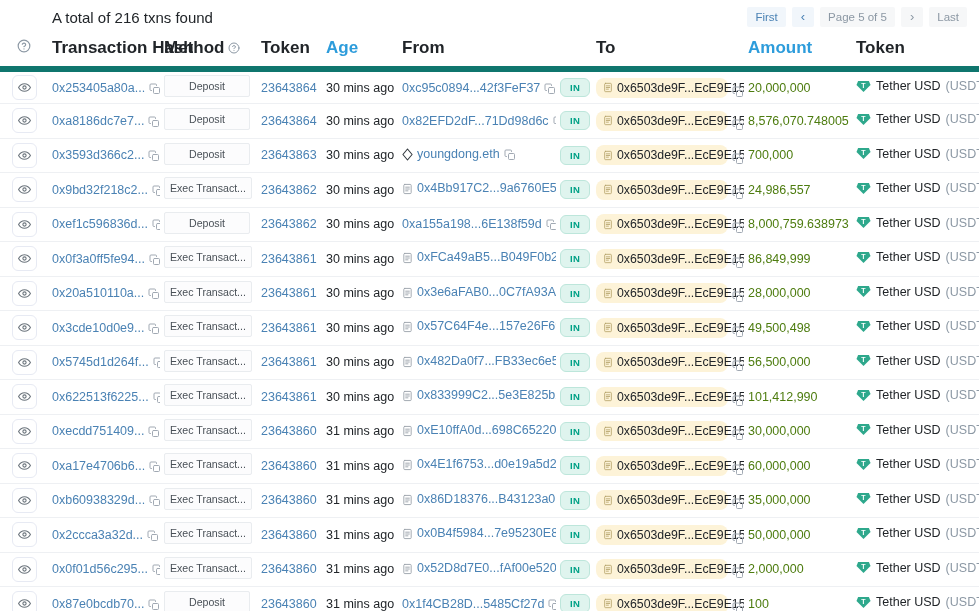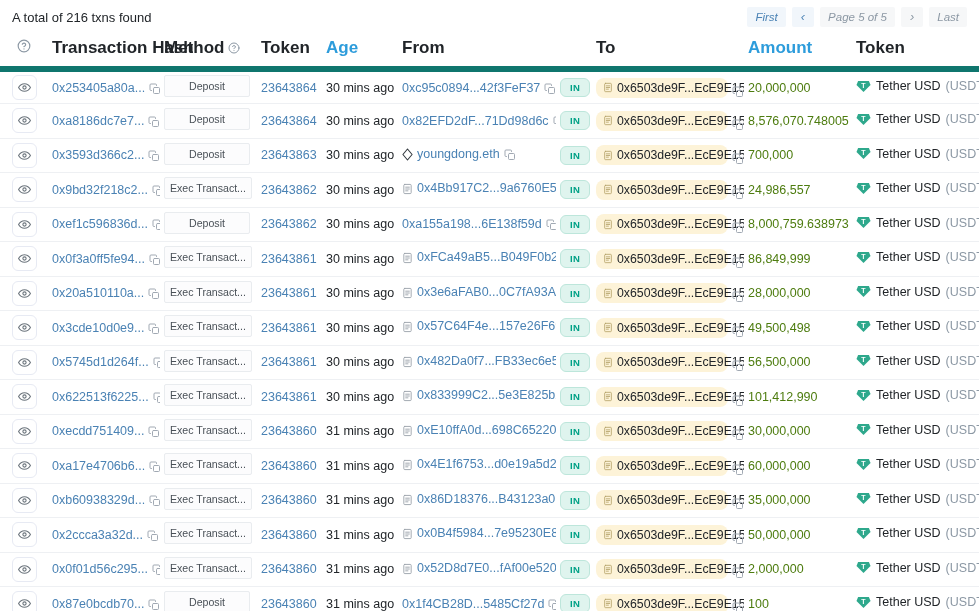--- a/index.html
+++ b/index.html
@@ -22,36 +22,35 @@
   }
 
   
   .toolbar {
     height: 30px;
     display: flex;
     align-items: center;
     justify-content: space-between;
     padding: 4px 12px 0 12px;
   }
-  .total-text { font-size: 13px; color: #212529; }
+  .total-text { font-size: 15px; color: #212529; margin-left: 40px; }
   .toolbar-right { display: flex; align-items: center; gap: 6px; }
   .download-btn {
     display: inline-flex; align-items: center; gap: 5px;
     font-size: 12px; color: #495057; cursor: pointer;
     padding: 4px 8px; border-radius: 6px;
   }
   .pg-btn {
     font-size: 11.5px;
     padding: 4px 8px;
     border-radius: 2px;
     background: #f1f6fb;
     color: var(--link);
     cursor: pointer;
     line-height: 1.1;
-    font-style: italic;
   }
   .pg-btn.pg-disabled { background: #f6f7f8; color: #8c98a4; cursor: default; }
   .pg-chevron { font-size: 13px; padding: 3px 9px; }
 
   
   table { width: 979px; border-collapse: collapse; table-layout: fixed; }
   col.c-eye { width: 48px; }
   col.c-hash { width: 112px; }
   col.c-method { width: 97px; }
   col.c-block { width: 65px; }

